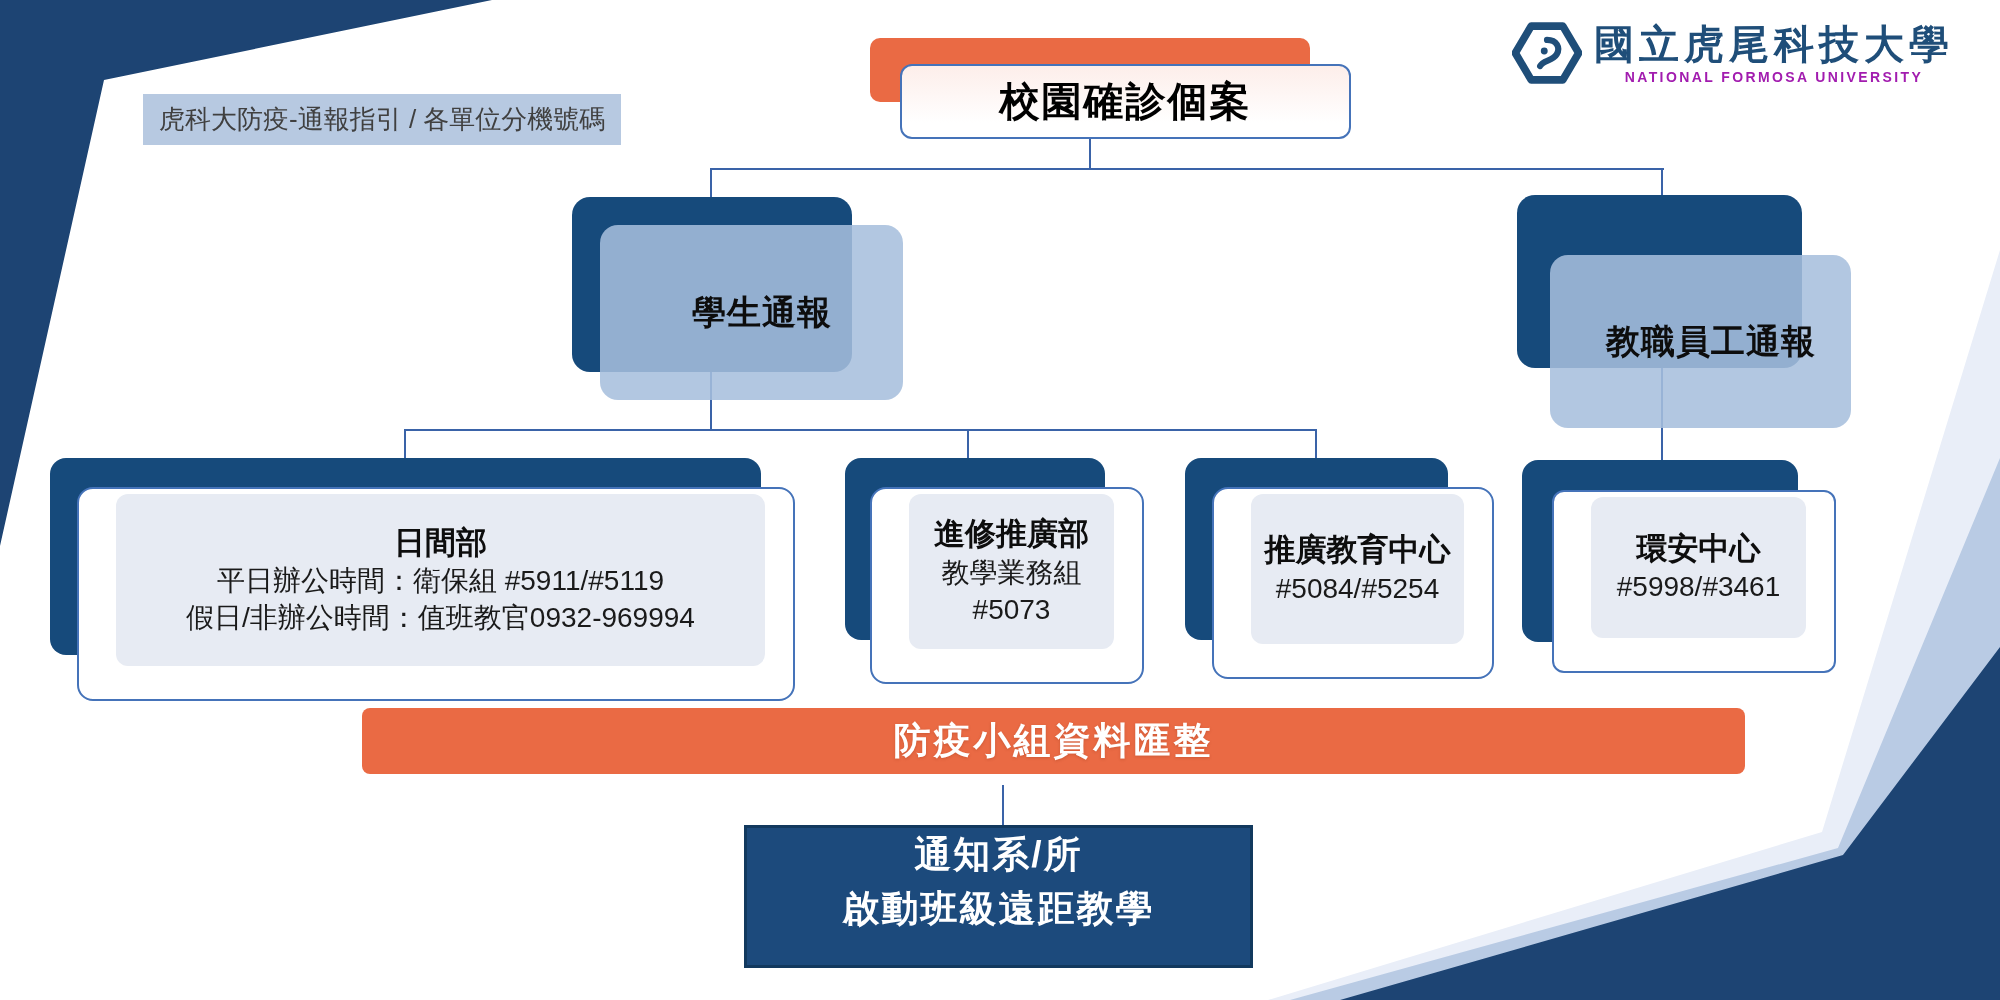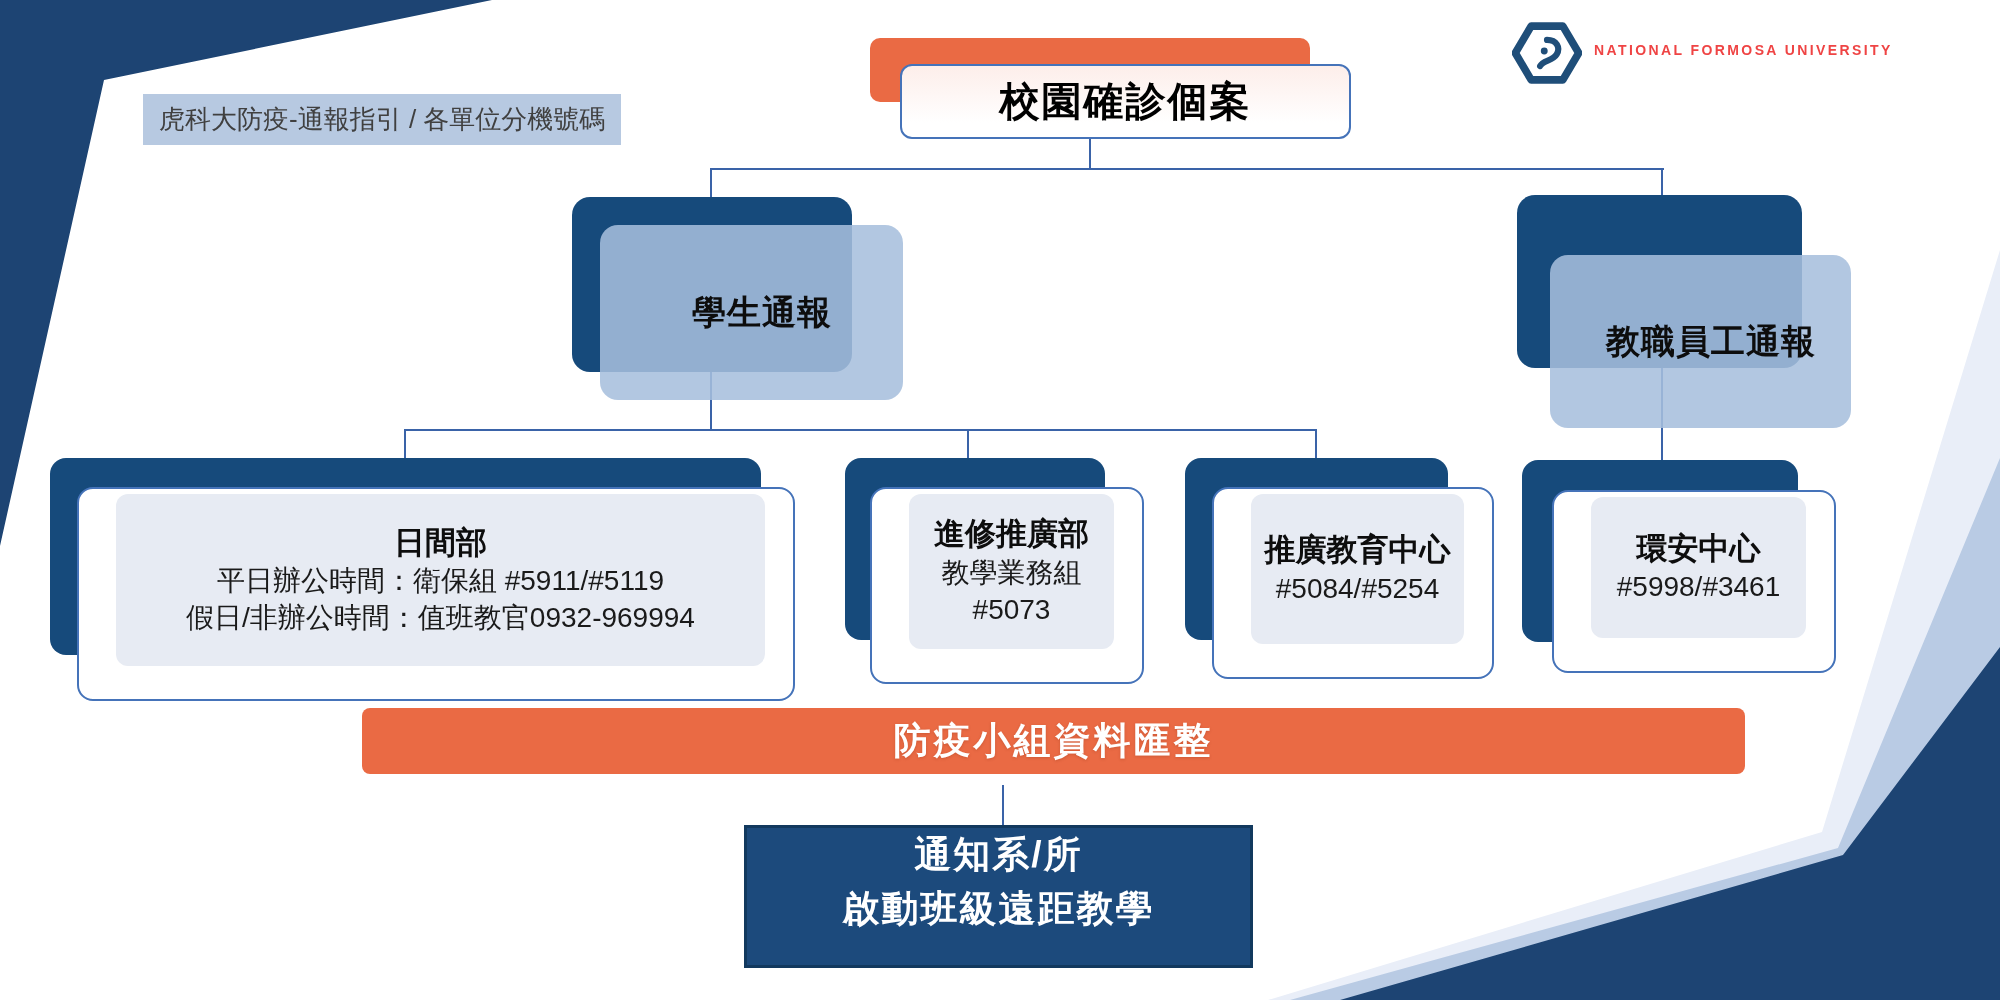--- a/index.html
+++ b/index.html
@@ -60,22 +60,22 @@
   .logo {
     position:absolute; left:1512px; top:22px; z-index:4;
     display:flex; align-items:flex-start; gap:12px;
   }
   .logo-text { display:flex; flex-direction:column; align-items:center; }
   .logo-zh {
     font-size:40px; font-weight:bold; color:#1f4e79; letter-spacing:5px;
     line-height:1.1; white-space:nowrap;
   }
   .logo-en {
-    font-size:14px; font-weight:bold; color:#ef4444; letter-spacing:2.4px;
-    margin-top:20px; white-space:nowrap;
+    font-size:14px; font-weight:bold; color:#a21caf; letter-spacing:2.4px;
+    margin-top:3px; white-space:nowrap;
   }
   
   .agg-bar {
     position:absolute; left:362px; top:708px; width:1383px; height:66px;
     background:#ea6a44; border-radius:8px; z-index:2;
     display:flex; align-items:center; justify-content:center;
     color:#ffffff; font-size:37px; font-weight:bold; letter-spacing:3px;
     text-shadow:0 1px 3px rgba(120,40,10,0.25);
   }
   .final-box {
@@ -98,20 +98,21 @@
 
 <div class="logo">
   <span>
     <svg width="70" height="62" viewBox="0 0 100 90">
       <path d="M27 6 L73 6 L96 45 L73 84 L27 84 L4 45 Z" fill="none" stroke="#1f4e79" stroke-width="11" stroke-linejoin="round"></path>
       <path d="M50 26 C64 26 70 37 64 47 C58 57 44 55 40 64" fill="none" stroke="#1f4e79" stroke-width="9" stroke-linecap="round"></path>
       <circle cx="46" cy="42" r="5" fill="#1f4e79"></circle>
     </svg>
   </span>
   <span class="logo-text">
+    <span class="logo-zh">國立虎尾科技大學</span>
     <span class="logo-en">NATIONAL FORMOSA UNIVERSITY</span>
   </span>
 </div>
 
 <div class="line" style="left:1089px; top:135px; width:2px;  height:34px;"></div>
 <div class="line" style="left:711px;  top:168px; width:953px; height:2px;"></div>
 <div class="line" style="left:710px;  top:168px; width:2px;  height:32px;"></div>
 <div class="line" style="left:1661px; top:168px; width:2px;  height:30px;"></div>
 <div class="line" style="left:710px;  top:370px; width:2px;  height:61px;"></div>
 <div class="line" style="left:404px;  top:429px; width:913px; height:2px;"></div>
@@ -167,21 +168,21 @@
   <div class="card" style="left:1212px; top:487px; width:278px; height:188px;">
     <div class="panel">
       <div class="unit-title">推廣教育中心</div>
       <div class="unit-sub">#5084/#5254</div>
     </div>
   </div>
 </div>
 
 <div>
   <div class="back" style="left:1522px; top:460px; width:276px; height:182px; border-radius:16px;"></div>
-  <div class="card" style="left:1552px; top:490px; width:280px; height:179px;">
+  <div class="card" style="left:1552px; top:490px; width:280px; height:179px;border-radius:12px;">
     <div class="panel">
       <div class="unit-title">環安中心</div>
       <div class="unit-sub">#5998/#3461</div>
     </div>
   </div>
 </div>
 
 <div class="agg-bar">
   <span>防疫小組資料匯整</span>
 </div>

